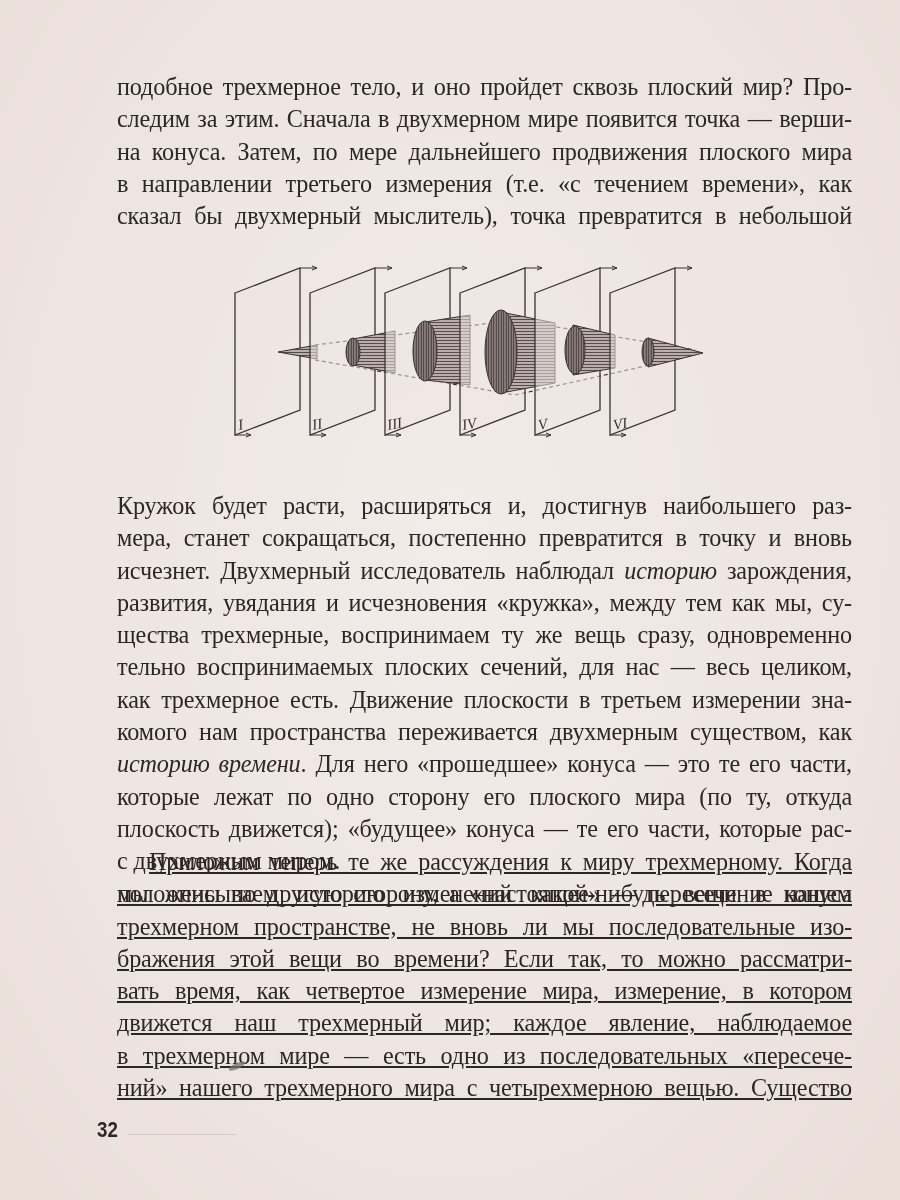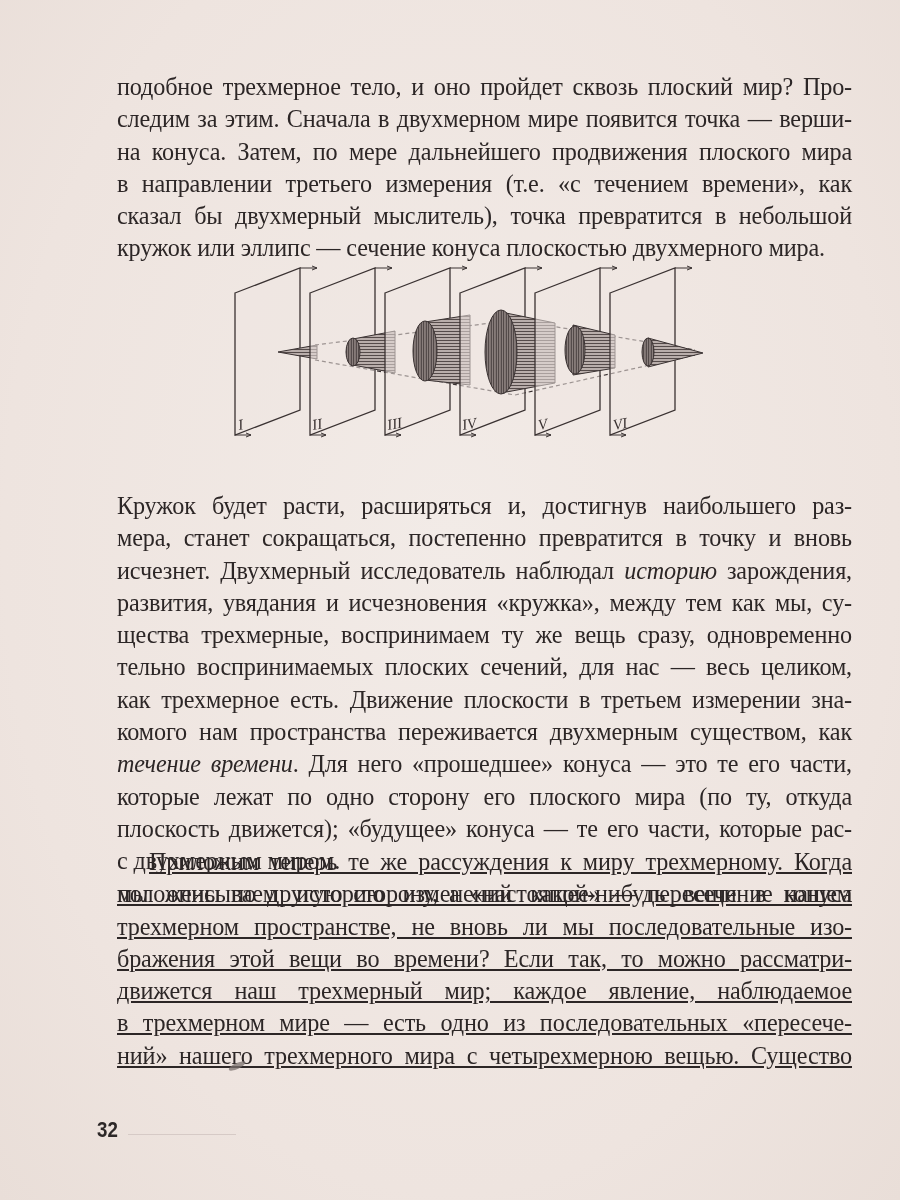--- a/index.html
+++ b/index.html
@@ -69,21 +69,20 @@
 <body>
 
 <div class="page">
 
   <div class="text-block" id="para-top">
     <span class="line">подобное трехмерное тело, и оно пройдет сквозь плоский мир? Про-</span>
     <span class="line">следим за этим. Сначала в двухмерном мире появится точка — верши-</span>
     <span class="line">на конуса. Затем, по мере дальнейшего продвижения плоского мира</span>
     <span class="line">в направлении третьего измерения (т.е. «с течением времени», как</span>
     <span class="line">сказал бы двухмерный мыслитель), точка превратится в небольшой</span>
-    <span class="line last">кружок или эллипс — сечение конуса плоскостью двухмерного мира.</span>
   </div>
 
   <div class="figure">
     <svg viewBox="0 0 480 230" xmlns="http://www.w3.org/2000/svg">
       <defs>
         <pattern id="hatch" patternUnits="userSpaceOnUse" width="3" height="3">
           <rect width="3" height="3" fill="#b9aeab"></rect>
           <line x1="0" y1="1.5" x2="3" y2="1.5" stroke="#4a4040" stroke-width="0.9"></line>
         </pattern>
         <pattern id="vhatch" patternUnits="userSpaceOnUse" width="2.5" height="3">
@@ -159,32 +158,33 @@
 
   <div class="text-block" id="para-mid">
     <span class="line">Кружок будет расти, расширяться и, достигнув наибольшего раз-</span>
     <span class="line">мера, станет сокращаться, постепенно превратится в точку и вновь</span>
     <span class="line"><span>исчезнет. Двухмерный исследователь наблюдал </span><em>историю</em><span> зарождения,</span></span>
     <span class="line">развития, увядания и исчезновения «кружка», между тем как мы, су-</span>
     <span class="line">щества трехмерные, воспринимаем ту же вещь сразу, одновременно</span>
     <span class="line">тельно воспринимаемых плоских сечений, для нас — весь целиком,</span>
     <span class="line">как трехмерное есть. Движение плоскости в третьем измерении зна-</span>
     <span class="line">комого нам пространства переживается двухмерным существом, как</span>
-    <span class="line"><em>течение времени</em><span>. Для него «прошедшее» конуса — это те его части,</span></span>
+    <span class="line"><em>историю времени</em><span>. Для него «прошедшее» конуса — это те его части,</span></span>
     <span class="line">которые лежат по одно сторону его плоского мира (по ту, откуда</span>
     <span class="line">плоскость движется); «будущее» конуса — те его части, которые рас-</span>
     <span class="line last">с двухмерным миром.</span>
     <span class="line">положены по другую сторону, а «настоящее» — пересечение конуса</span>
   </div>
 
   <div class="text-block" id="para-bottom">
     <span class="line indent">Приложим теперь те же рассуждения к миру трехмерному. Когда</span>
     <span class="line">мы описываем историю изменений какой-нибудь вещи в нашем</span>
     <span class="line">трехмерном пространстве, не вновь ли мы последовательные изо-</span>
     <span class="line">бражения этой вещи во времени? Если так, то можно рассматри-</span>
+    <span class="line">вать время, как четвертое измерение мира, измерение, в котором</span>
     <span class="line">движется наш трехмерный мир; каждое явление, наблюдаемое</span>
     <span class="line">в трехмерном мире — есть одно из последовательных «пересече-</span>
     <span class="line">ний» нашего трехмерного мира с четырехмерною вещью. Существо</span>
   </div>
 
   <div class="ink-smudge"></div>
 
   <div class="page-number">32</div>
   <div class="page-rule"></div>
 </div>

